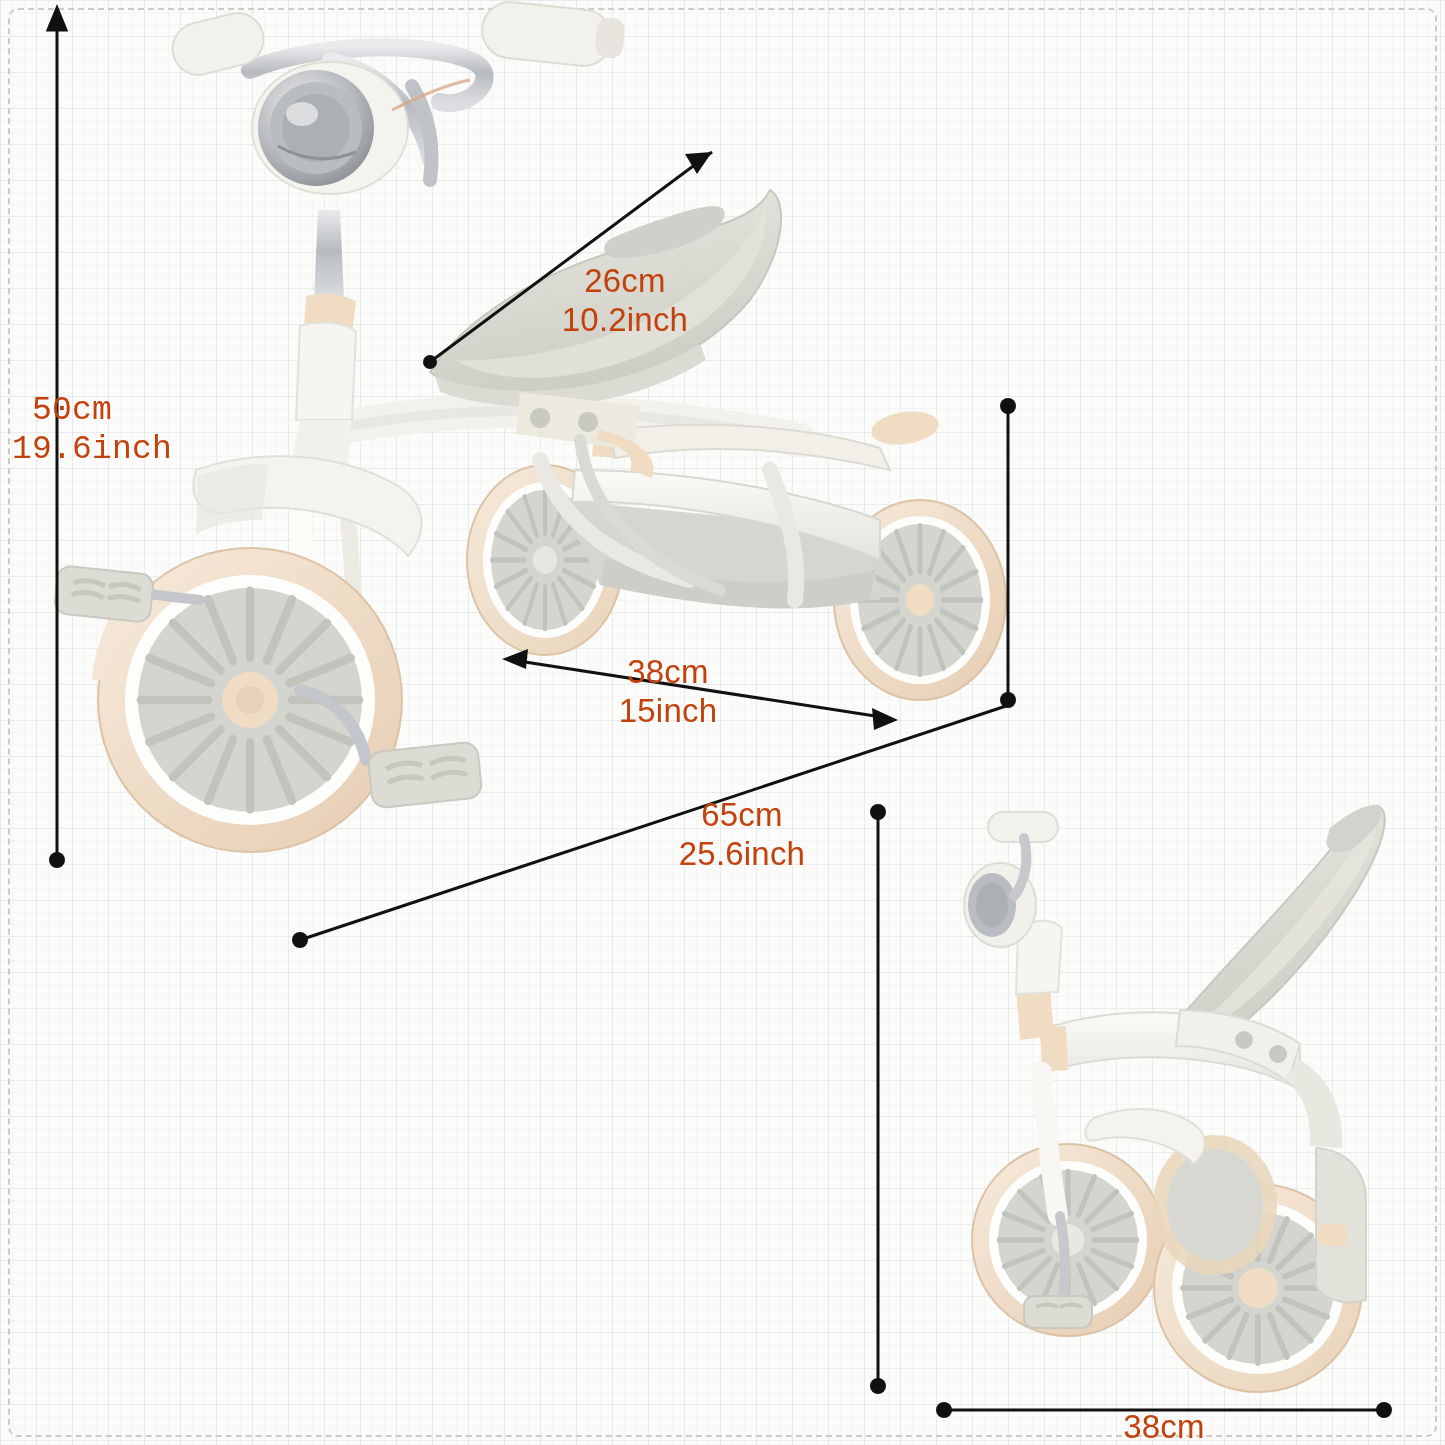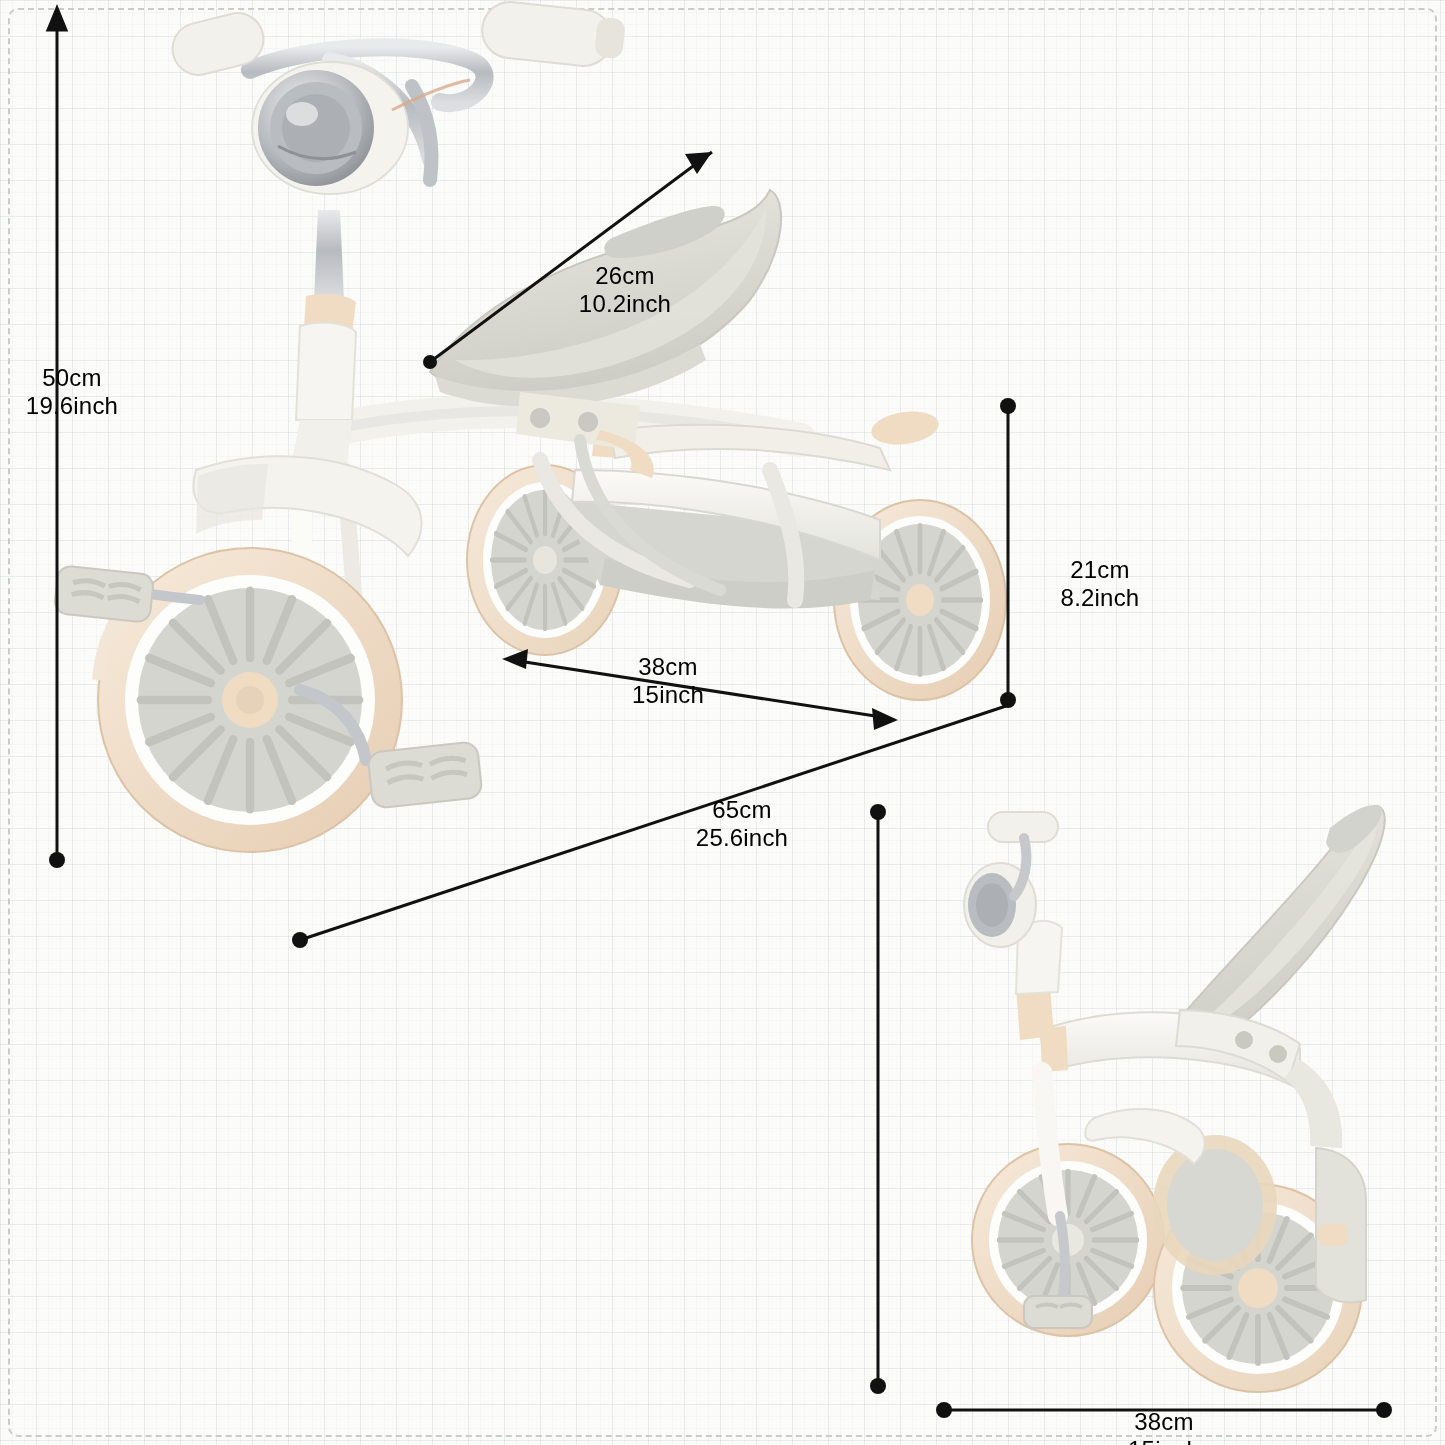--- a/index.html
+++ b/index.html
@@ -29,22 +29,22 @@
   
   .frame{
     position:absolute;left:8px;top:8px;right:8px;bottom:8px;
     border:2px dashed #c9ccc9;
     border-radius:10px;
     pointer-events:none;
   }
   svg.art{position:absolute;left:0;top:0;width:1445px;height:1445px;}
   .dimlabel{
     position:absolute;
-    color:#000000;
-    font-size:24px;
+    color:#c2410c;
+    font-size:33px;
     line-height:1.18;
     text-align:center;
     white-space:pre-line;
     letter-spacing:.2px;
   }
 </style>
 </head>
 <body>
 
 <div id="stage">
@@ -319,25 +319,23 @@
       </g>
 
       <g>
         <line x1="944" y1="1410" x2="1384" y2="1410"></line>
         <circle cx="944" cy="1410" r="8" stroke="none"></circle>
         <circle cx="1384" cy="1410" r="8" stroke="none"></circle>
       </g>
     </g>
   </svg>
 
-  <div class="dimlabel" style="left:12px;top:364px;width:120px;">50cm
+  <div class="dimlabel" style="left:12px;top:392px;width:120px;font-family:Liberation Mono, monospace;">50cm
 19.6inch</div>
   <div class="dimlabel" style="left:545px;top:262px;width:160px;">26cm
 10.2inch</div>
-  <div class="dimlabel" style="left:1020px;top:556px;width:160px;">21cm
-8.2inch</div>
   <div class="dimlabel" style="left:588px;top:653px;width:160px;">38cm
 15inch</div>
   <div class="dimlabel" style="left:622px;top:796px;width:240px;">65cm
 25.6inch</div>
   <div class="dimlabel" style="left:1084px;top:1408px;width:160px;">38cm
 15inch</div>
 </div>
 
 </body></html>

